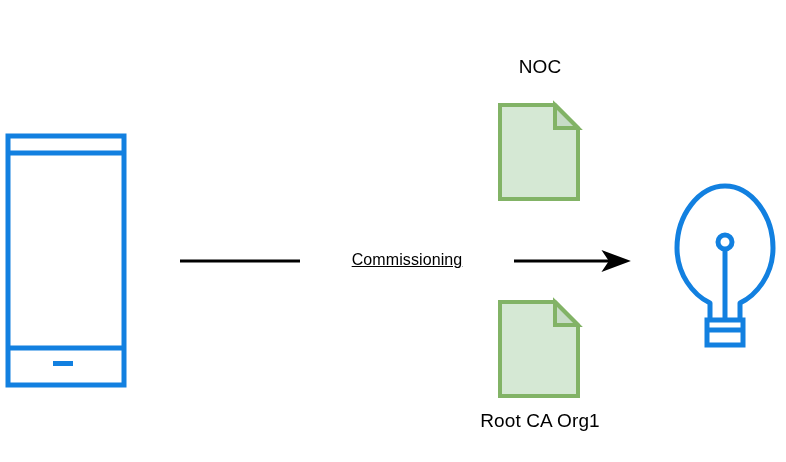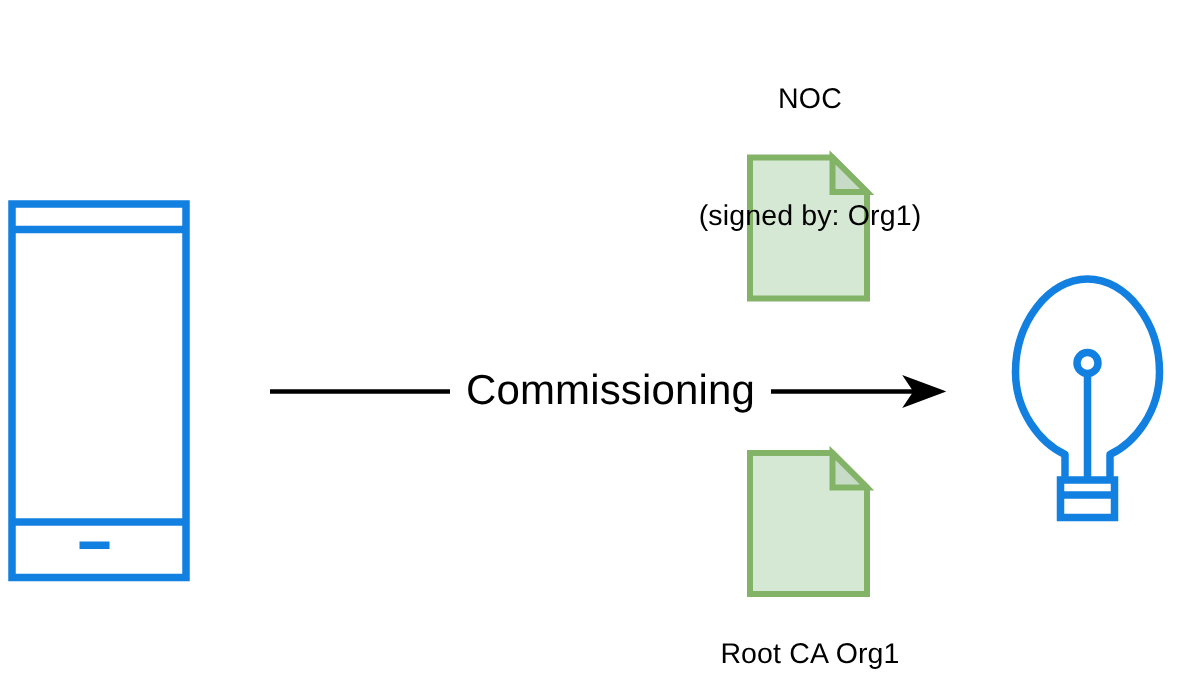--- a/index.html
+++ b/index.html
@@ -40,32 +40,33 @@
   }
 
   #noc-label {
     left: 415px;
     top: 2px;
     width: 250px;
   }
 
   #rootca-label {
     left: 415px;
-    top: 424px;
+    top: 408px;
     width: 250px;
   }
 
   #commissioning-label {
     left: 300px;
     top: 248px;
     width: 210px;
     background: #ffffff;
-    font-size: 28px;
+    font-size: 16px;
     line-height: 24px;
     padding: 0 2px;
+    text-decoration: underline;
   }
 
   .svg-fig {
     position: absolute;
     display: block;
   }
 </style>
 </head>
 <body>
 
@@ -84,21 +85,20 @@
 
   <svg class="svg-fig" style="left:494px; top:99px;" width="92" height="108" viewBox="0 0 92 108">
 
     <path d="M 6 6 L 61 6 L 84 29 L 84 100 L 6 100 Z" fill="#d5e8d4" stroke="#82b366" stroke-width="4" stroke-linejoin="miter"></path>
 
     <path d="M 61 6 L 84 29 L 61 29 Z" fill="#c7dcc6" stroke="#82b366" stroke-width="4" stroke-linejoin="miter"></path>
   </svg>
 
   <div class="text-block" id="noc-label">
     <div>NOC</div>
-    <div>(signed by: Org1)</div>
   </div>
 
   <svg class="svg-fig" style="left:494px; top:296px;" width="92" height="108" viewBox="0 0 92 108">
     <path d="M 6 6 L 61 6 L 84 29 L 84 100 L 6 100 Z" fill="#d5e8d4" stroke="#82b366" stroke-width="4" stroke-linejoin="miter"></path>
     <path d="M 61 6 L 84 29 L 61 29 Z" fill="#c7dcc6" stroke="#82b366" stroke-width="4" stroke-linejoin="miter"></path>
   </svg>
 
   <div class="text-block" id="rootca-label">Root CA Org1</div>
 
   <svg class="svg-fig" style="left:655px; top:170px;" width="140" height="190" viewBox="0 0 140 190">

